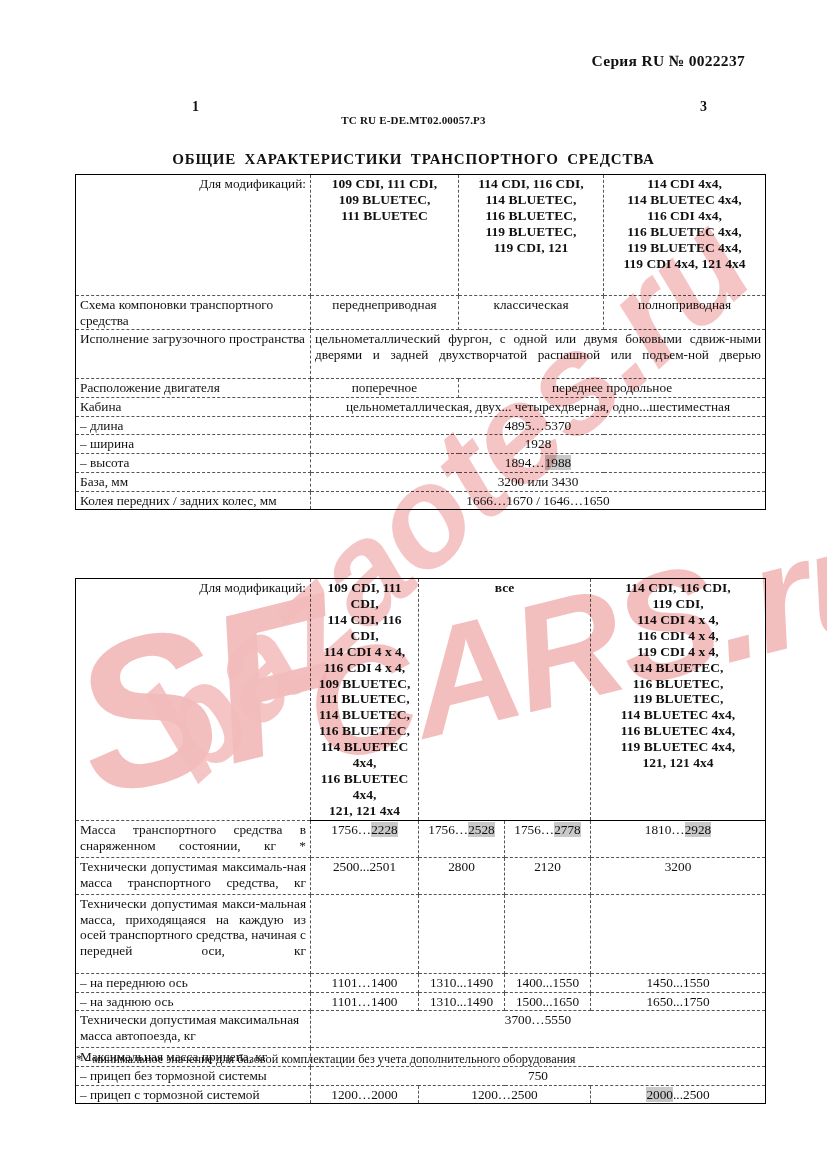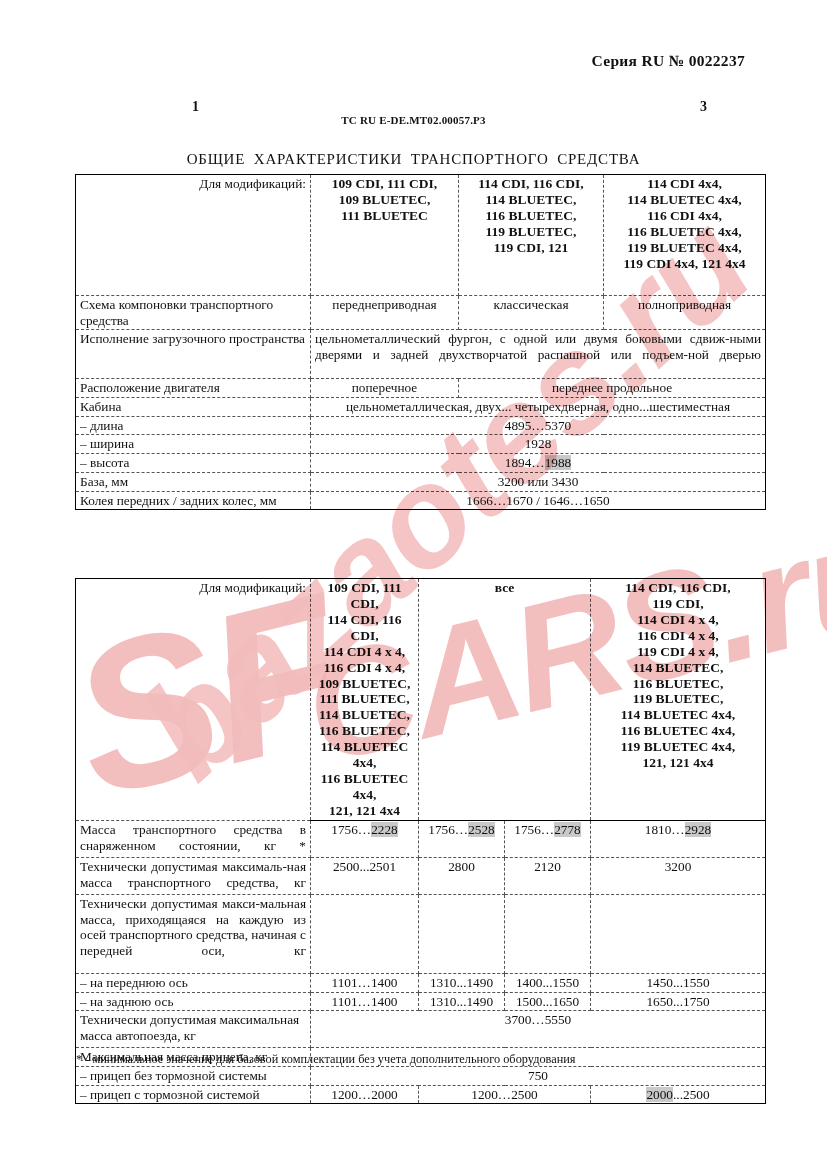--- a/index.html
+++ b/index.html
@@ -96,21 +96,21 @@
     font-size: 11px;
     font-weight: 700;
     letter-spacing: .2px;
   }
   .doc-title {
     position: absolute;
     left: 0; right: 0;
     top: 151px;
     text-align: center;
     font-size: 15px;
-    font-weight: 400;
+    font-weight: 700;
     letter-spacing: .8px;
     word-spacing: 4px;
   }
 
   
   table.spec {
     position: absolute;
     border-collapse: collapse;
     table-layout: fixed;
     font-size: 13.3px;

